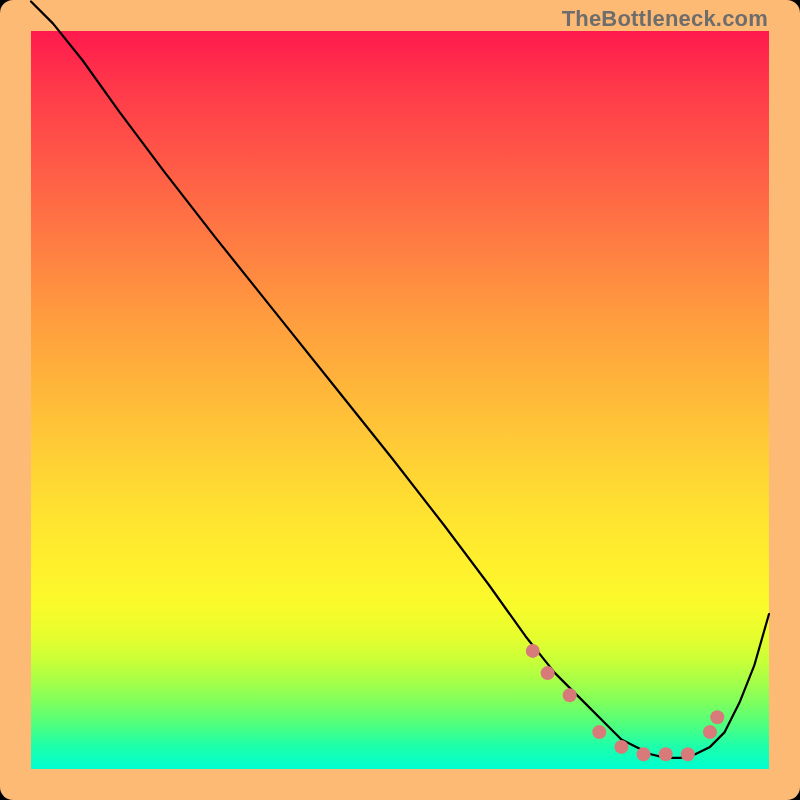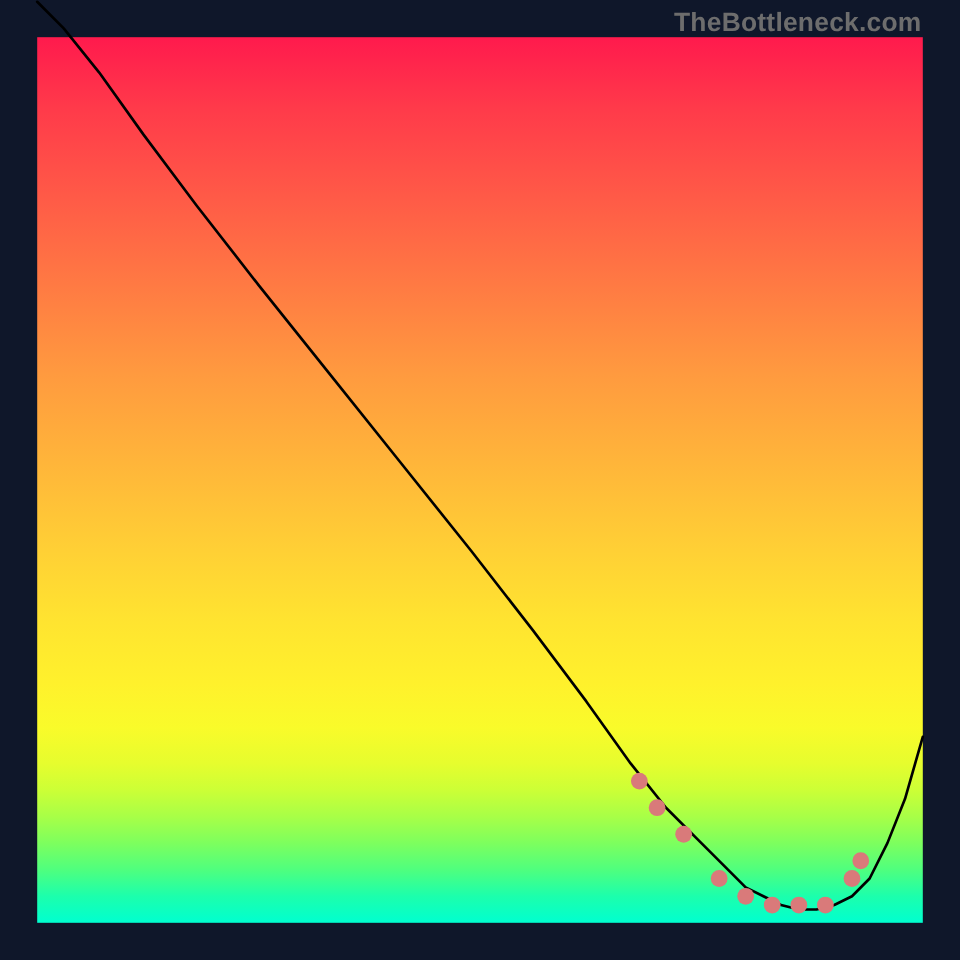--- a/index.html
+++ b/index.html
@@ -7,21 +7,22 @@
     padding: 0;
     width: 800px;
     height: 800px;
     background: #000;
     overflow: hidden;
     font-family: Arial, Helvetica, sans-serif;
   }
   .frame {
     position: absolute;
     inset: 0;
-    background: #0f172a;
+    background: #fdba74;
+    border-radius: 13px;
   }
   .plot {
     position: absolute;
     left: 31px;
     top: 31px;
     width: 738px;
     height: 738px;
     background: linear-gradient(
       to bottom,
       #ff1a4d 0%,

